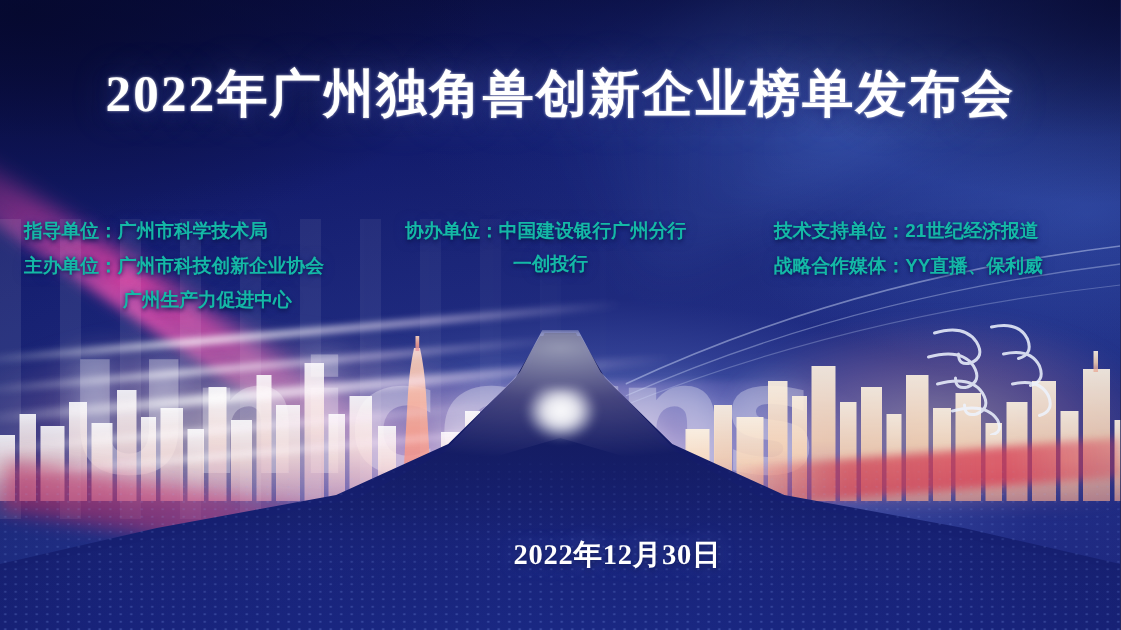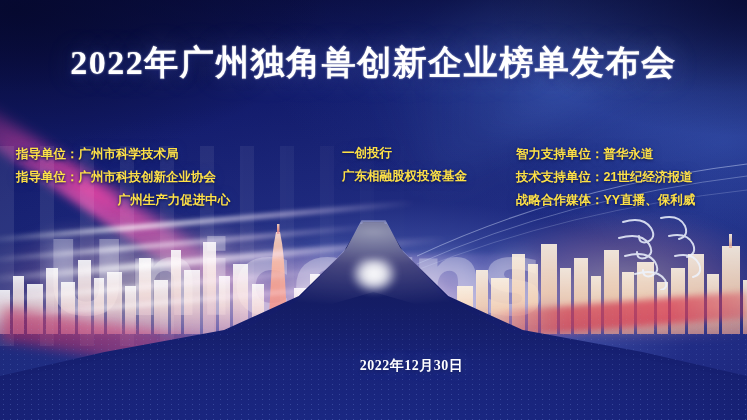--- a/index.html
+++ b/index.html
@@ -251,37 +251,37 @@
   .credits{
     position:absolute;
     left:0; right:0; top:143px;
     display:flex;
     align-items:flex-start;
   }
   .col{
     font-size:12.5px;
     font-weight:700;
     line-height:23px;
-    color:#fde047;
+    color:#14b8a6;
     text-shadow:0 1px 3px rgba(10,16,70,.95), 0 0 8px rgba(30,50,150,.7);
     white-space:nowrap;
   }
   .col-left{ margin-left:16px; width:250px; }
   .col-mid{ margin-left:4px; width:238px; }
   .col-right{ margin-left:8px; }
-  .indent{ padding-left:66px;text-align:center; }
+  .indent{ padding-left:66px; }
   .indent-mid{ padding-left:72px;font-family:Liberation Mono, monospace; }
 
   .date{
     position:absolute;
     left:0; right:0; top:357px;
     text-align:center;
     font-family:"Liberation Serif","DejaVu Serif",serif;
     font-weight:700;
-    font-size:14px;
+    font-size:19px;
     letter-spacing:.5px;
     color:#ffffff;
     text-shadow:0 1px 5px rgba(10,16,70,.9), 0 0 12px rgba(120,150,255,.45);
   }
   .date-shift{ position:relative; left:38px; }
 </style>
 </head>
 <body>
 
 <div class="poster">
@@ -419,31 +419,30 @@
   <div class="grid-dots"></div>
 
   <div class="content">
 
     <div class="title">2022年广州独角兽创新企业榜单发布会</div>
 
     <div class="credits">
 
       <div class="col col-left">
         <div>指导单位：广州市科学技术局</div>
-        <div>指导单位：广州市科技创新企业协会</div>
+        <div>主办单位：广州市科技创新企业协会</div>
         <div class="indent">广州生产力促进中心</div>
       </div>
 
       <div class="col col-mid">
+        <div>协办单位：中国建设银行广州分行</div>
         <div class="indent-mid">一创投行</div>
-        <div class="indent-mid">广东相融股权投资基金</div>
       </div>
 
       <div class="col col-right">
-        <div>智力支持单位：普华永道</div>
         <div>技术支持单位：21世纪经济报道</div>
         <div>战略合作媒体：YY直播、保利威</div>
       </div>
 
     </div>
 
     <div class="date">
       <span class="date-shift">2022年12月30日</span>
     </div>
 

